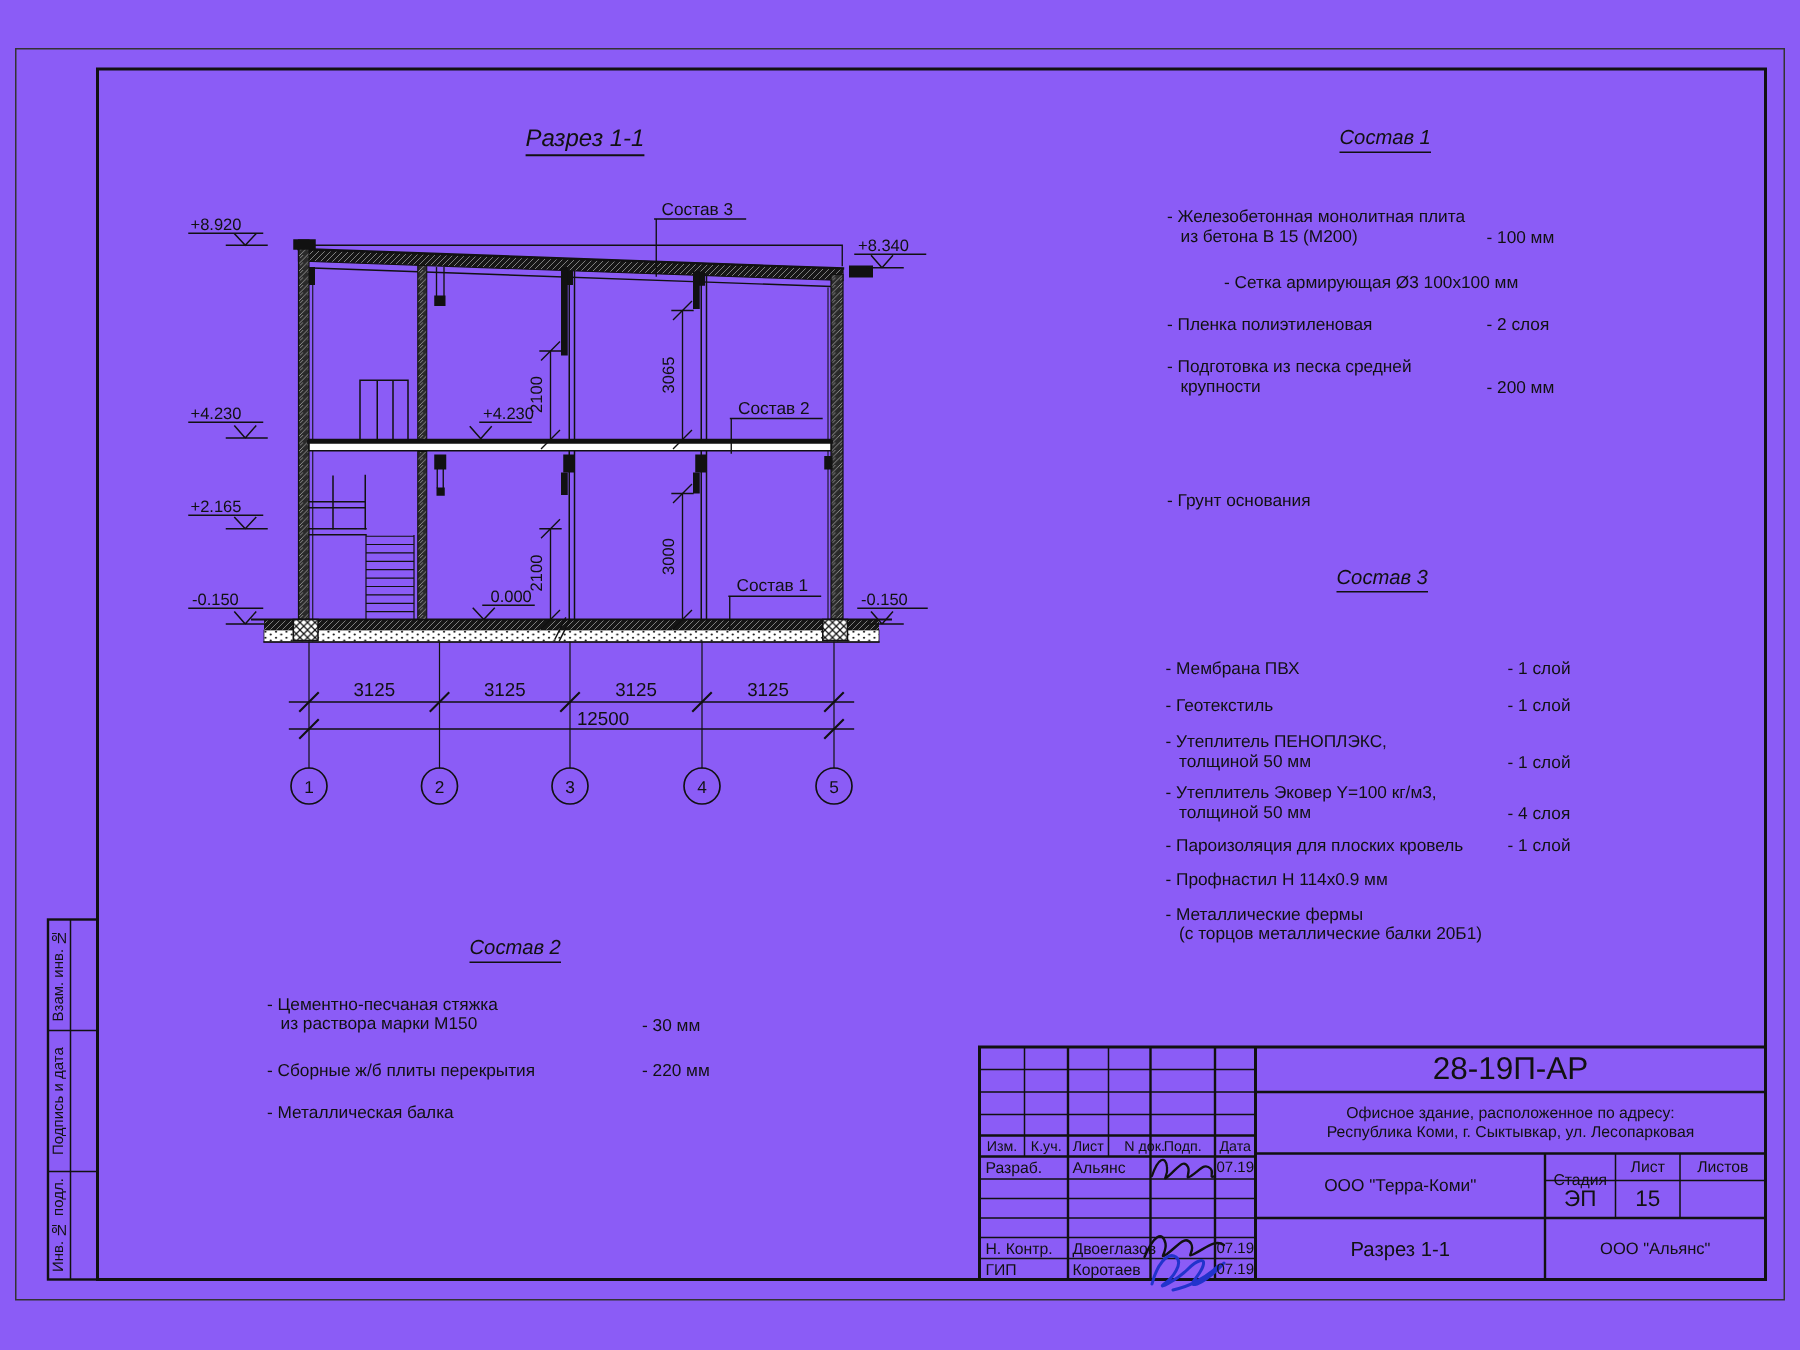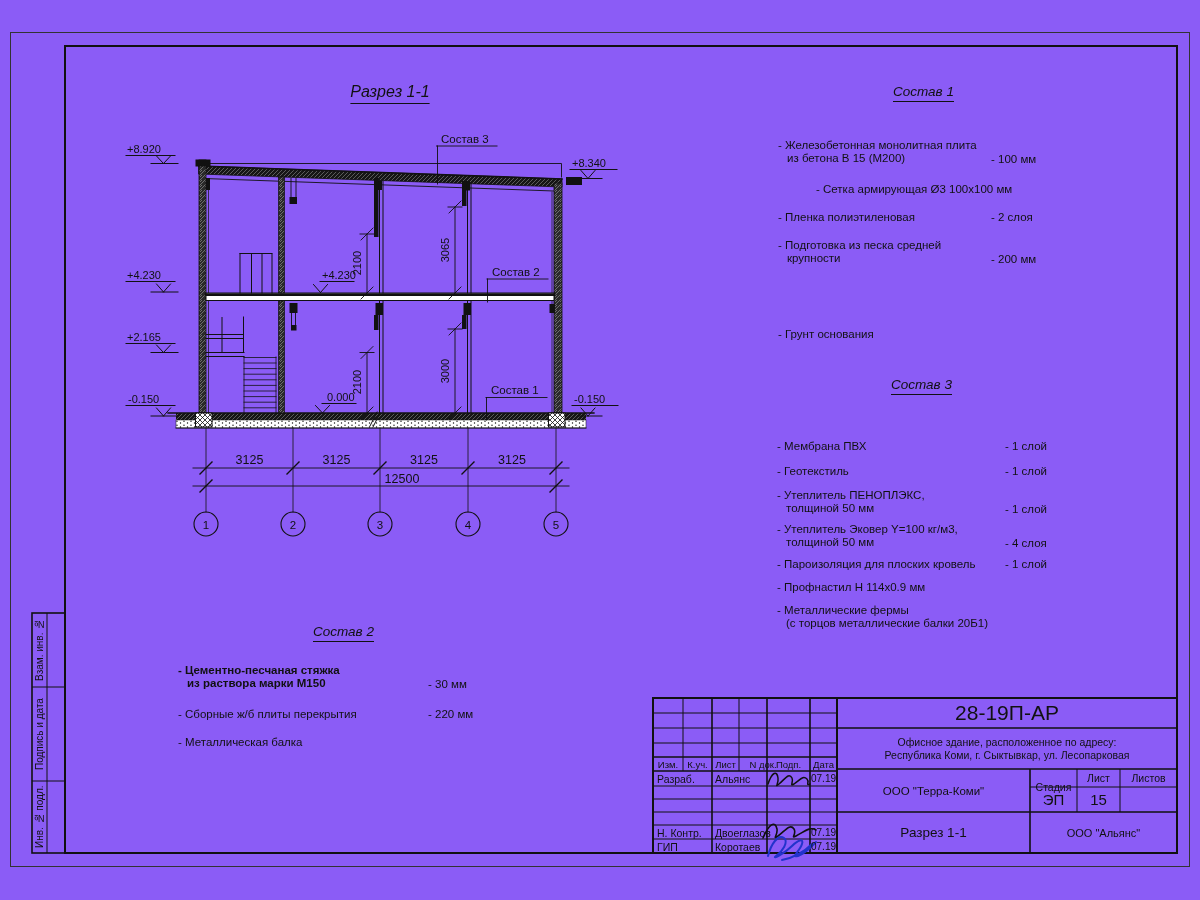--- a/index.html
+++ b/index.html
@@ -261,21 +261,21 @@
   <div class="abs slist" style="left:1005px;top:558px;">- 1 слой</div>
   <div class="abs slist" style="left:777px;top:581px;">- Профнастил Н 114х0.9 мм</div>
   <div class="abs slist" style="left:777px;top:604px;">
     <span>- Металлические фермы</span><br>
     <span class="ind">(с торцов металлические балки 20Б1)</span>
   </div>
 </div>
 
 <div class="abs stitle" style="left:313px;top:624px;">Состав 2</div>
 <div>
-  <div class="abs slist" style="left:178px;top:664px;font-weight:bold;">
+  <div class="abs slist" style="left:178px;top:664px;">
     <span>- Цементно-песчаная стяжка</span><br>
     <span class="ind">из раствора марки М150</span>
   </div>
   <div class="abs slist" style="left:428px;top:678px;">- 30 мм</div>
   <div class="abs slist" style="left:178px;top:708px;text-align:center;">- Сборные ж/б плиты перекрытия</div>
   <div class="abs slist" style="left:428px;top:708px;">- 220 мм</div>
   <div class="abs slist" style="left:178px;top:736px;">- Металлическая балка</div>
 </div>
 
 <div>

